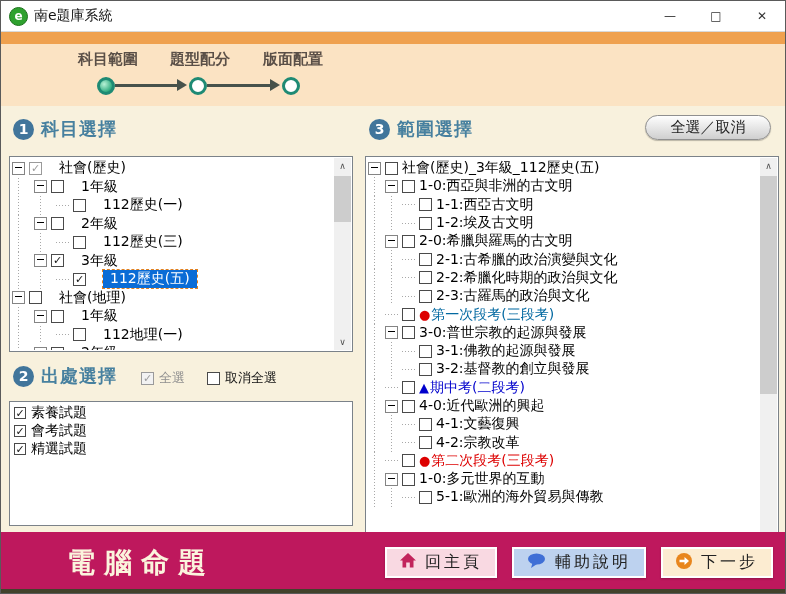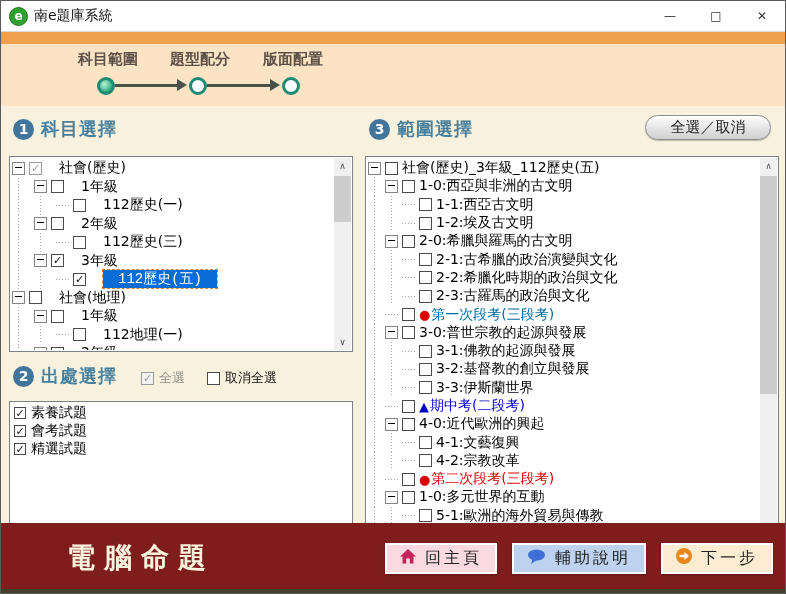--- a/index.html
+++ b/index.html
@@ -41,21 +41,21 @@
   .expander::after{content:'';position:absolute;left:2px;right:2px;top:4px;height:1px;background:#000;}
   .hdash{flex:none;width:13px;height:1px;align-self:center;margin-right:4px;
          background-image:repeating-linear-gradient(to right,#a8a8a8 0 1px,transparent 1px 3px);}
   .cb{flex:none;width:13px;height:13px;border:1px solid #4a4a4a;background:#fff;box-sizing:border-box;
       display:flex;align-items:center;justify-content:center;font-size:11px;font-weight:bold;color:#111;line-height:1;}
   .cb.mixed{color:#9a9a9a;border-color:#9a9a9a;}
   .tree-left .cb{margin-right:17px;}
   .tree-right .cb{margin-right:4px;}
   .marker{font-size:13px;margin-right:1px;line-height:1;}
   .tlabel{font-size:14px;color:#000;}
-  .tlabel.sel{background:#0a6cd6;color:#fff;outline:1px dashed #e08020;padding:0 15px;font-family:Liberation Mono, monospace;}
+  .tlabel.sel{background:#0a6cd6;color:#fff;outline:1px dashed #e08020;padding:0 7px;}
   
   .vscroll{position:absolute;top:1px;right:1px;bottom:1px;width:17px;background:#f0f0f0;}
   .sarrow{position:absolute;left:0;width:17px;height:16px;display:flex;align-items:center;justify-content:center;
           font-size:9px;color:#505050;}
   .sarrow.up{top:0;} .sarrow.down{bottom:0;}
   .sthumb{position:absolute;left:0;width:17px;background:#cdcdcd;}
   
   .source-opts{position:absolute;display:flex;gap:22px;align-items:center;}
   .opt{display:flex;align-items:center;gap:5px;font-size:13px;}
   .opt .cb{margin-right:0;}
@@ -64,21 +64,21 @@
   .opt.normal{color:#111;}
   
   .lrow{display:flex;align-items:center;height:18px;padding-left:3px;}
   .lrow .cb{width:12px;height:12px;margin-right:5px;}
   .lrow .llabel{font-size:14px;color:#000;}
   
   .toggle-btn{position:absolute;width:126px;height:25px;border:1px solid #8f8f8f;border-radius:13px;
               background:linear-gradient(#fefefe,#cfcfcf);font-size:15px;color:#222;font-family:inherit;
               display:flex;align-items:center;justify-content:center;box-shadow:0 1px 1px rgba(0,0,0,.25);}
   
-  .footer{position:absolute;left:0;right:0;bottom:0;height:70px;background:#7f1d1d;display:flex;align-items:center;}
+  .footer{position:absolute;left:0;right:0;bottom:0;height:61px;background:#be185d;display:flex;align-items:center;}
   .brand{margin-left:66px;font-size:28px;font-weight:bold;color:#fbf4dd;letter-spacing:9px;}
   .footer-btns{margin-left:auto;margin-right:12px;display:flex;gap:15px;align-items:center;}
   .fbtn{height:31px;border:2px solid #fff;display:flex;align-items:center;gap:9px;padding:0 13px;
         font-size:16px;color:#222;font-family:inherit;letter-spacing:3px;box-shadow:0 1px 2px rgba(0,0,0,.25);}
   .btn-home{background:#f9d9e2;}
   .btn-help{background:#bdd2ef;}
   .btn-next{background:#fcecd1;}
   .fbtn svg{flex:none;}
   .bottom-edge{position:absolute;left:0;right:0;bottom:0;height:4px;background:#42422b;}
 </style>
@@ -308,27 +308,20 @@
             <span class="hdash"></span>
             <span class="cb"></span>
             <span class="tlabel">3-1:佛教的起源與發展</span>
           </div>
           <div class="trow">
             <span class="vline"></span>
             <span class="vline"></span>
             <span class="hdash"></span>
             <span class="cb"></span>
             <span class="tlabel">3-2:基督教的創立與發展</span>
-          </div>
-          <div class="trow">
-            <span class="vline"></span>
-            <span class="vline"></span>
-            <span class="hdash"></span>
-            <span class="cb"></span>
-            <span class="tlabel">3-3:伊斯蘭世界</span>
           </div>
           <div class="trow">
             <span class="vline"></span>
             <span class="hdash"></span>
             <span class="cb"></span>
             <span class="marker" style="color: rgb(0, 0, 204);">▲</span>
             <span class="tlabel" style="color: rgb(0, 0, 204);">期中考(二段考)</span>
           </div>
           <div class="trow">
             <span class="vline"></span>

